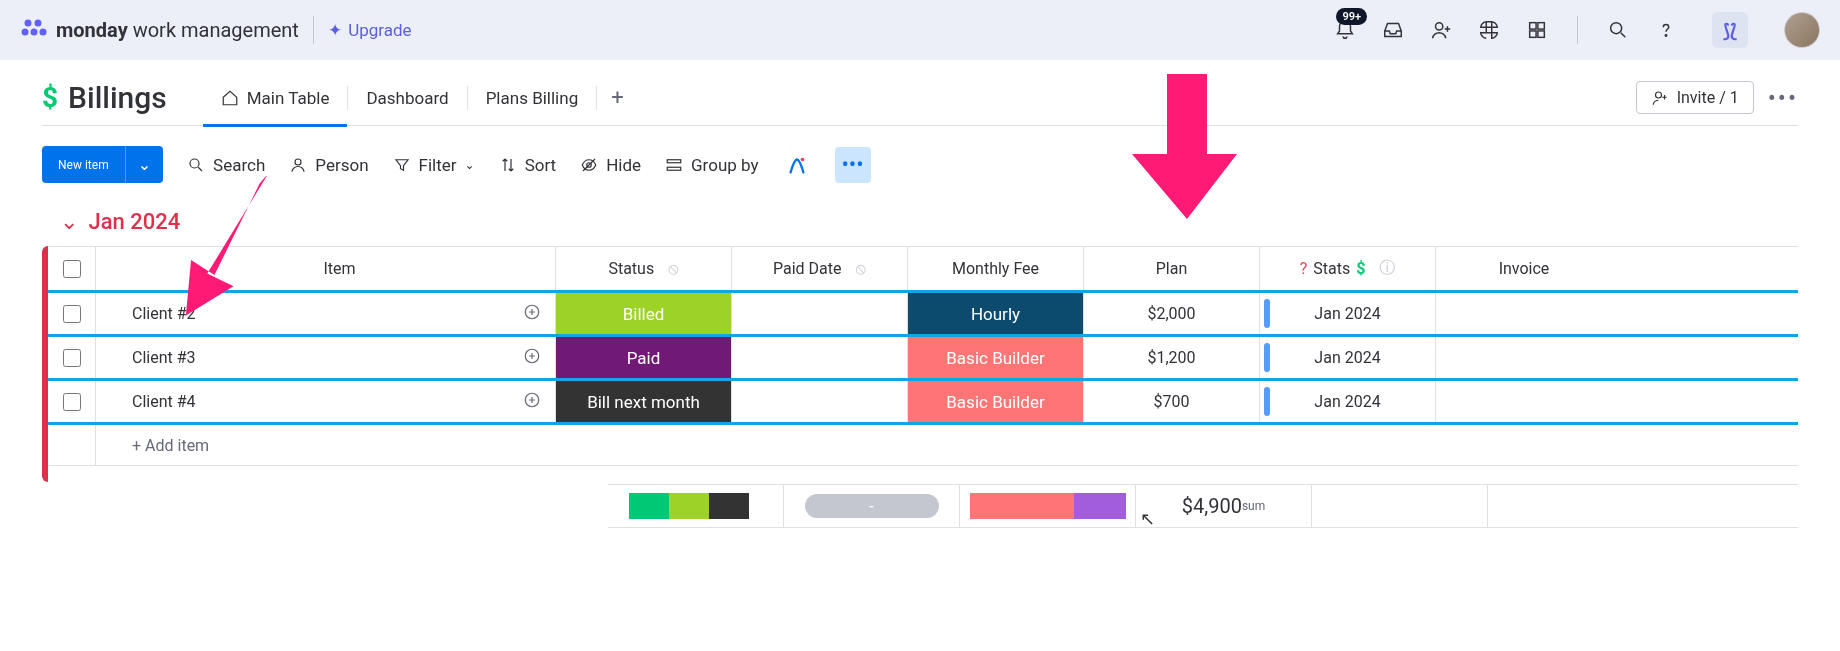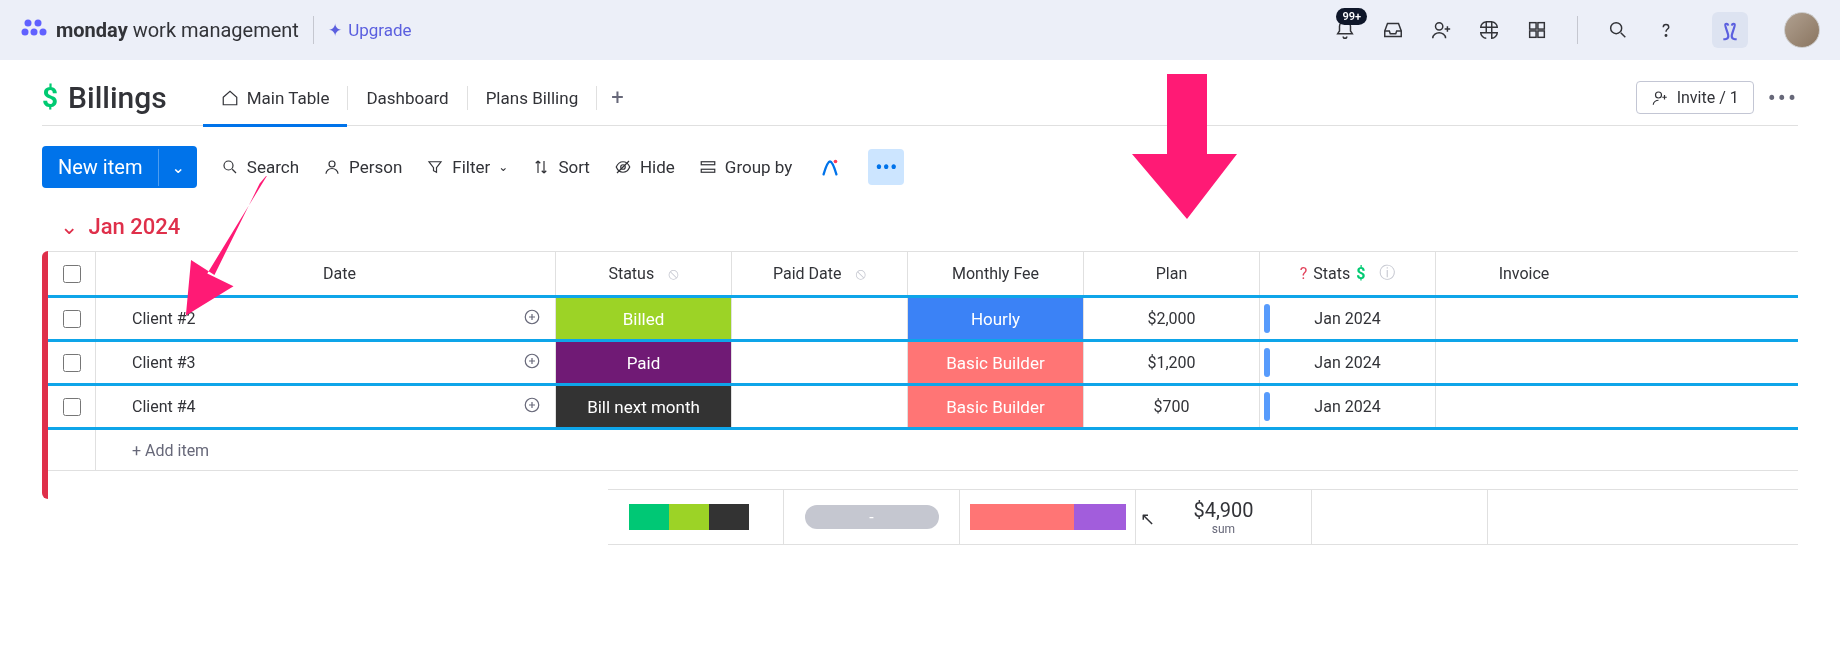--- a/index.html
+++ b/index.html
@@ -34,21 +34,21 @@
 .view-tab.active::after { content:''; position:absolute; bottom:-1px; left:0; right:0; height:3px; background:#0073ea; }
 .view-sep { width: 1px; height: 24px; background: #e0e0e0; }
 .plus-tab { font-size: 22px; color: #676879; padding: 0 14px; cursor: pointer; }
 .board-right { margin-left: auto; display: flex; align-items: center; gap: 14px; }
 .invite-btn { display: flex; align-items: center; gap: 8px; border: 1px solid #c3c6d4; border-radius: 4px; padding: 6px 14px; font-size: 16px; cursor: pointer; }
 .more-dots { font-size: 24px; color: #676879; cursor: pointer; letter-spacing: 2px; }
 
 
 .toolbar { display: flex; align-items: center; gap: 24px; padding: 20px 0 16px 0; }
 .new-item-btn { background: #0073ea; color: #fff; border-radius: 4px; display: flex; align-items: center; overflow: hidden; cursor: pointer; }
-.new-item-main { padding: 9px 16px; font-size: 20px; }
+.new-item-main { padding: 9px 16px; font-size: 12px; }
 .new-item-chev { padding: 9px 12px; border-left: 1px solid rgba(255,255,255,0.3); }
 .tool-btn { display: flex; align-items: center; gap: 8px; font-size: 17px; color: #323338; cursor: pointer; }
 .tool-btn .chev { font-size: 12px; }
 .ai-icon { width: 28px; height: 28px; display:flex; align-items:center; justify-content:center; color:#0073ea; font-size: 20px; }
 .ellipsis-box { width: 36px; height: 36px; border-radius: 4px; background: #cce5ff; display:flex; align-items:center; justify-content:center; font-size: 22px; color:#0073ea; cursor:pointer; }
 
 
 .group-header { display: flex; align-items: center; gap: 10px; color: #df2f4a; font-size: 22px; font-weight: 500; padding: 10px 0 12px 18px; cursor: pointer; }
 .group-chev { transform: rotate(0deg); }
 
@@ -78,21 +78,21 @@
 
 
 .summary-row { display: flex; margin-left: 566px; border-top: 1px solid #e0e0e0; border-bottom: 1px solid #e0e0e0; }
 .summary-cell { width: 176px; border-right: 1px solid #e0e0e0; display: flex; align-items: center; justify-content: center; padding: 8px 0; }
 .summary-cell:last-child { border-right:none; }
 .status-summary { display:flex; width: 134px; height: 26px; }
 .status-seg { height:100%; }
 .paid-summary { width: 134px; height: 24px; border-radius: 12px; background: #c5c7d0; display:flex; align-items:center; justify-content:center; color:#fff; }
 .plan-summary { display:flex; width: 156px; height: 26px; }
 .plan-seg { height:100%; }
-.fee-summary { display:flex; flex-direction:column; align-items:center; }
+.fee-summary { display:flex; flex-direction:row; align-items:center; }
 .fee-sum { font-size: 20px; }
 .fee-lbl { font-size: 12px; color: #676879; }
 
 
 .arrow-big { position: absolute; left: 1132px; top: 74px; pointer-events:none; }
 .arrow-diag { position: absolute; left: 180px; top: 176px; pointer-events:none; }
 
 .cursor { position:absolute; left: 1140px; top: 508px; font-size:18px; }
 
 svg.icon-sm { width:22px; height:22px; stroke:currentColor; fill:none; stroke-width:1.6; }
@@ -277,21 +277,21 @@
 
   <div class="table-wrap">
     <div class="group-bar"></div>
     <div class="tbl">
 
       <div class="row header-row">
         <div class="cell check">
             <input type="checkbox" style="">
           </div>
         <div class="cell item">
-            <span>Date</span>
+            <span>Item</span>
           </div>
         <div class="cell status">
             <span>Status</span>
             <span class="hide-ico">⦸</span>
           </div>
         <div class="cell paiddate">
             <span>Paid Date</span>
             <span class="hide-ico">⦸</span>
           </div>
         <div class="cell fee">
@@ -321,21 +321,21 @@
               <span class="expand"><svg class="icon-xs" viewBox="0 0 24 24">
                   <circle cx="12" cy="12" r="9"></circle>
                   <path d="M12 8v8M8 12h8"></path>
                 </svg></span>
             </div>
             <div class="cell status">
               <div class="status-fill" style="background:#9cd326">Billed</div>
             </div>
             <div class="cell paiddate"></div>
             <div class="cell plan">
-              <div class="plan-fill" style="background:#3b82f6">Hourly</div>
+              <div class="plan-fill" style="background:#0c4a6e">Hourly</div>
             </div>
             <div class="cell fee">$2,000</div>
             <div class="cell stats">
               <div class="stats-bar"></div>
               <span>Jan 2024</span>
             </div>
             <div class="cell invoice"></div>
           </div>
           <div class="row">
             <div class="cell check">

